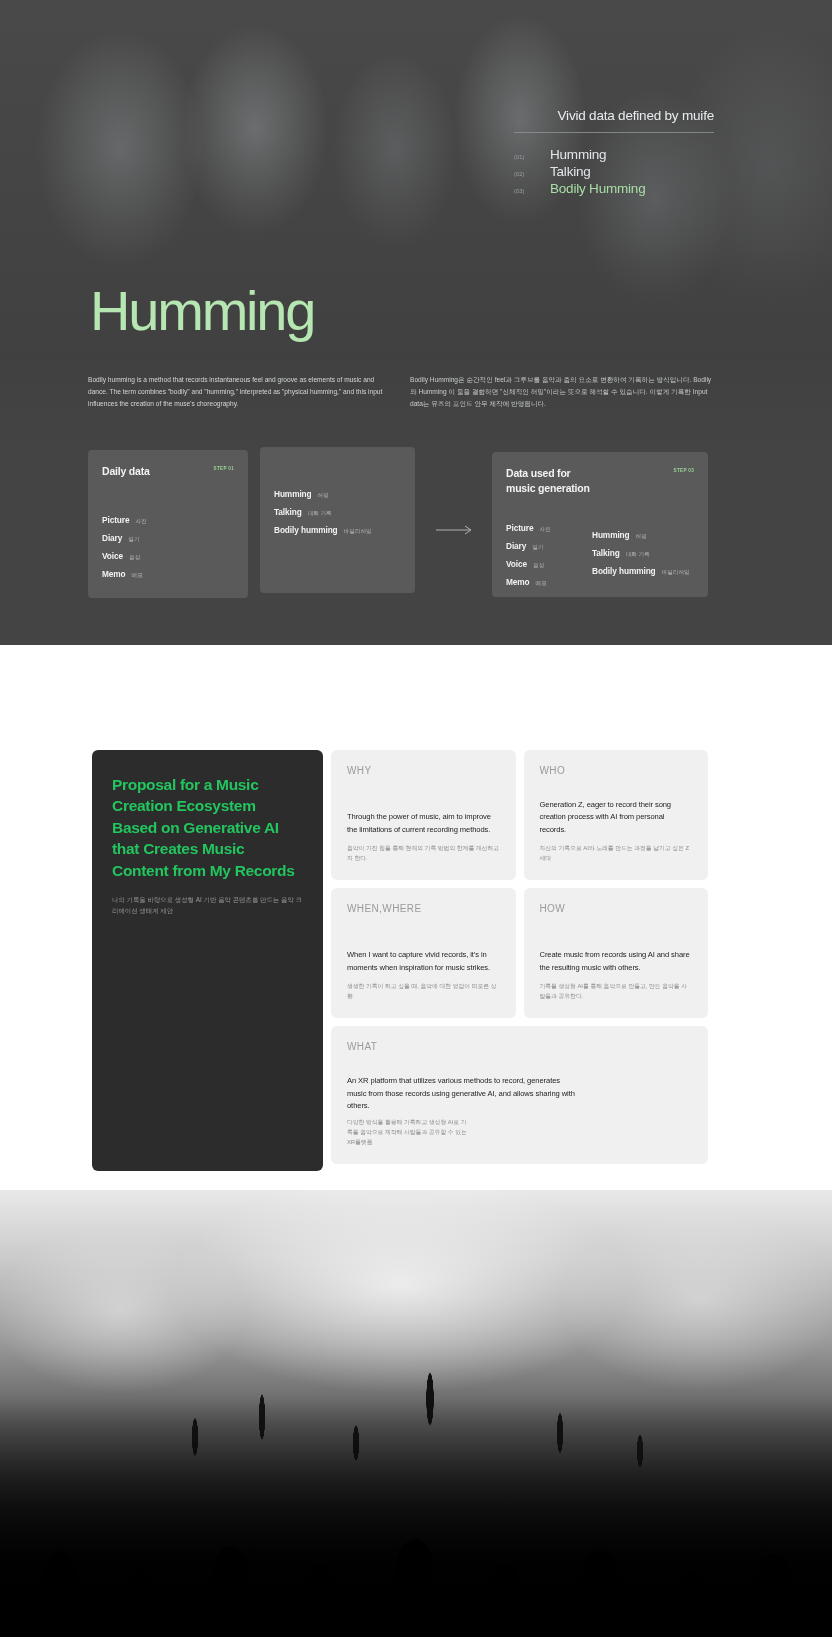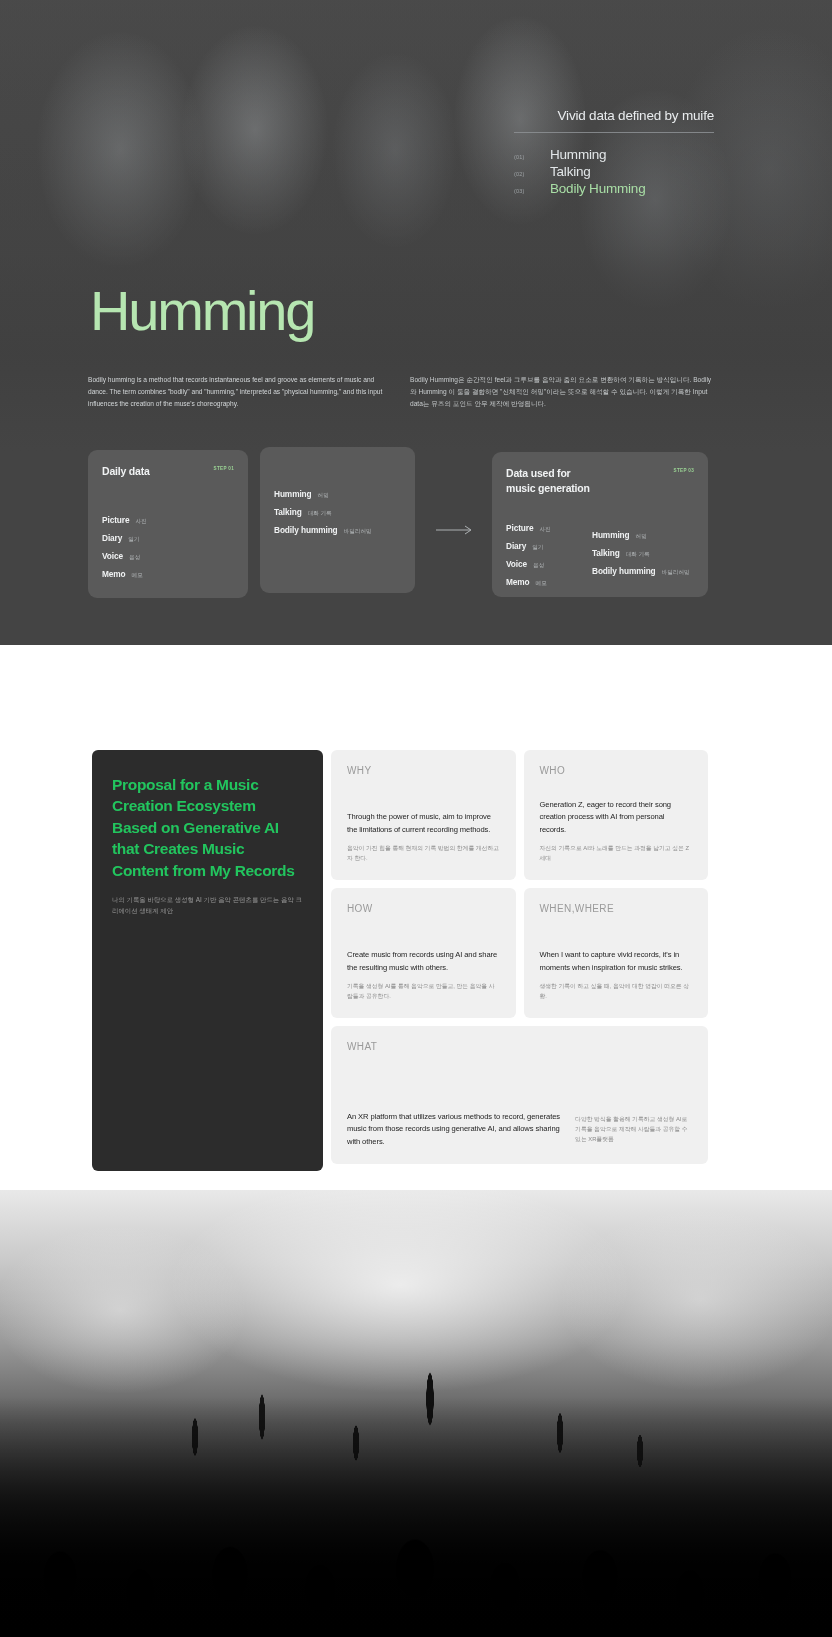--- a/index.html
+++ b/index.html
@@ -112,21 +112,21 @@
   
   .steps {
     position: absolute;
     left: 88px; top: 447px;
     width: 620px;
     height: 155px;
   }
   .card {
     position: absolute;
     background: #5a5a5a;
-    border-radius: 9px;
+    border-radius: 4px;
     padding: 14px 14px 0 14px;
   }
   .card.c1 { left: 0;   top: 3px;  width: 160px; height: 148px; }
   .card.c2 { left: 172px; top: 0;  width: 155px; height: 146px; }
   .card.c3 { left: 404px; top: 5px; width: 216px; height: 145px; }
   .card-head {
     display: flex;
     justify-content: space-between;
     align-items: flex-start;
     gap: 8px;
@@ -225,21 +225,21 @@
     font-weight: 400;
     line-height: 1.62;
     letter-spacing: -0.1px;
   }
   .q-kr {
     margin-top: 8px;
     color: #8a8a8a;
     font-size: 5.8px;
     line-height: 1.72;
   }
-  .qcard.wide .wide-body { display: flex; gap: 6px; align-items: center; }
+  .qcard.wide .wide-body { display: flex; gap: 6px; align-items: flex-start; flex-direction: column; }
   .qcard.wide .wide-en { width: 228px; }
   .qcard.wide .wide-kr { width: 120px; margin-top: 0; }
   .qrow + .qrow { margin-top: 8px; }
 
   
   .crowd {
     position: relative;
     width: 832px;
     height: 447px;
     background:
@@ -441,30 +441,30 @@
             <div class="qcard">
               <div class="q-key">WHO</div>
               <div class="q-fill"></div>
               <div class="q-en">Generation Z, eager to record their song creation process with AI from personal records.</div>
               <div class="q-kr">자신의 기록으로 AI와 노래를 만드는 과정을 남기고 싶은 Z세대</div>
             </div>
           </div>
 
           <div class="qrow">
             <div class="qcard">
+              <div class="q-key">WHEN,WHERE</div>
+              <div class="q-fill"></div>
+              <div class="q-en">When I want to capture vivid records, it's in moments when inspiration for music strikes.</div>
+              <div class="q-kr">생생한 기록이 하고 싶을 때, 음악에 대한 영감이 떠오른 상황.</div>
+            </div>
+            <div class="qcard">
               <div class="q-key">HOW</div>
               <div class="q-fill"></div>
               <div class="q-en">Create music from records using AI and share the resulting music with others.</div>
               <div class="q-kr">기록을 생성형 AI를 통해 음악으로 만들고, 만든 음악을 사람들과 공유한다.</div>
-            </div>
-            <div class="qcard">
-              <div class="q-key">WHEN,WHERE</div>
-              <div class="q-fill"></div>
-              <div class="q-en">When I want to capture vivid records, it's in moments when inspiration for music strikes.</div>
-              <div class="q-kr">생생한 기록이 하고 싶을 때, 음악에 대한 영감이 떠오른 상황.</div>
             </div>
           </div>
 
           <div class="qrow">
             <div class="qcard wide">
               <div class="q-key">WHAT</div>
               <div class="q-fill"></div>
               <div class="wide-body">
                 <div class="q-en wide-en">An XR platform that utilizes various methods to record, generates music from those records using generative AI, and allows sharing with others.</div>
                 <div class="q-kr wide-kr">다양한 방식을 활용해 기록하고 생성형 AI로 기록을 음악으로 제작해 사람들과 공유할 수 있는 XR플랫폼</div>

